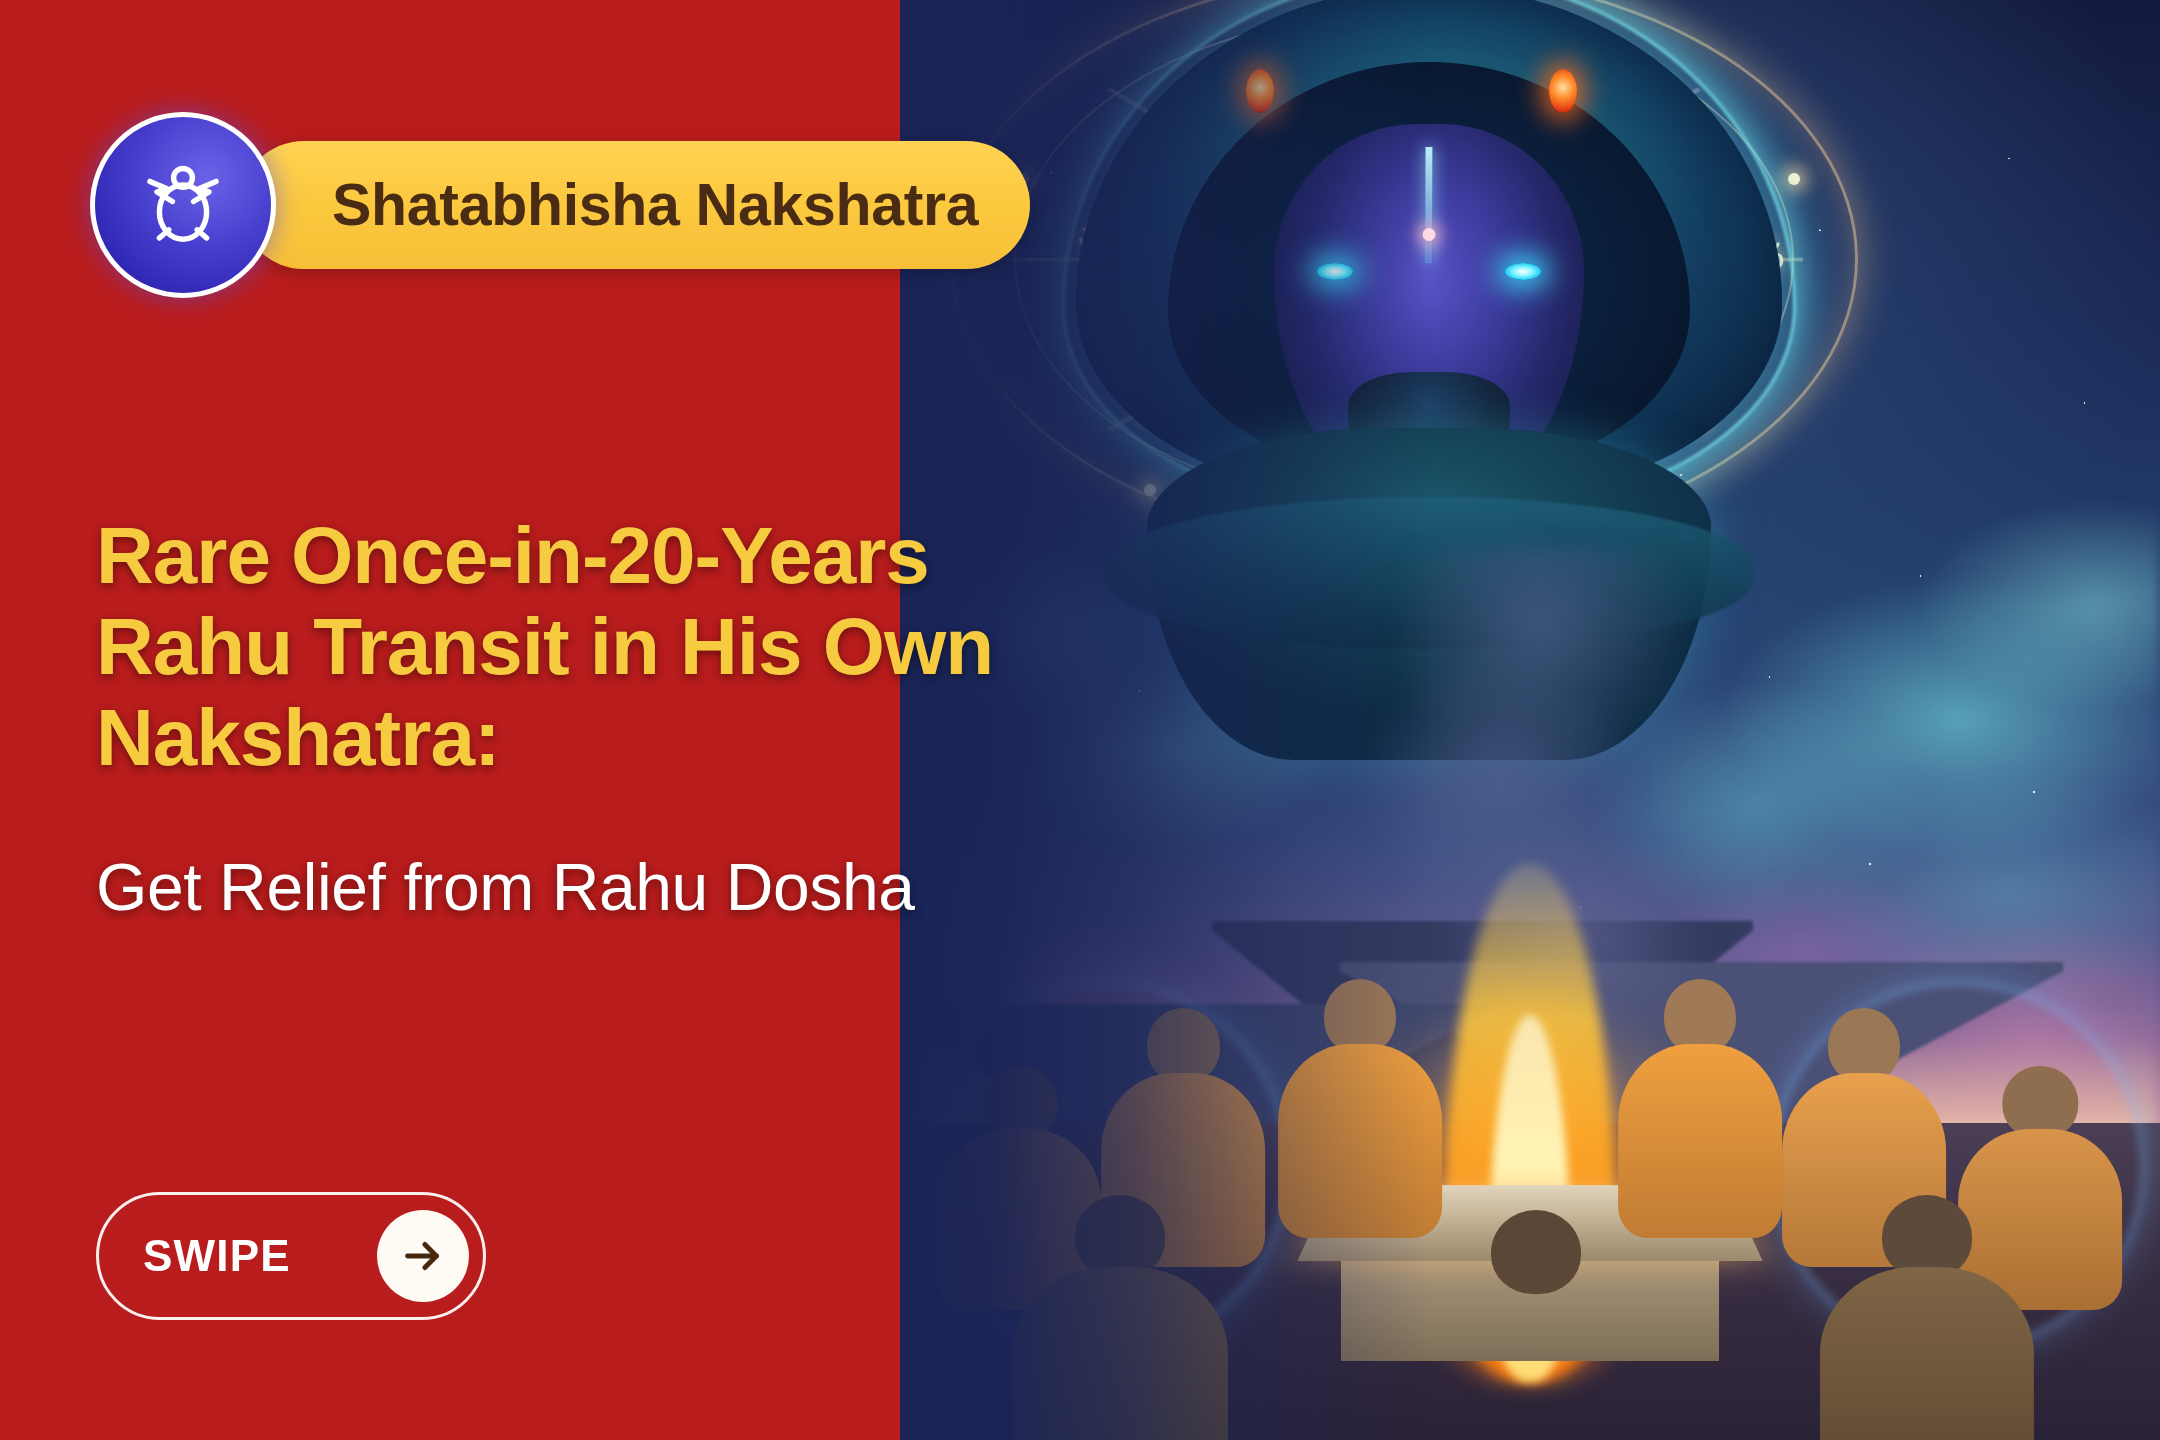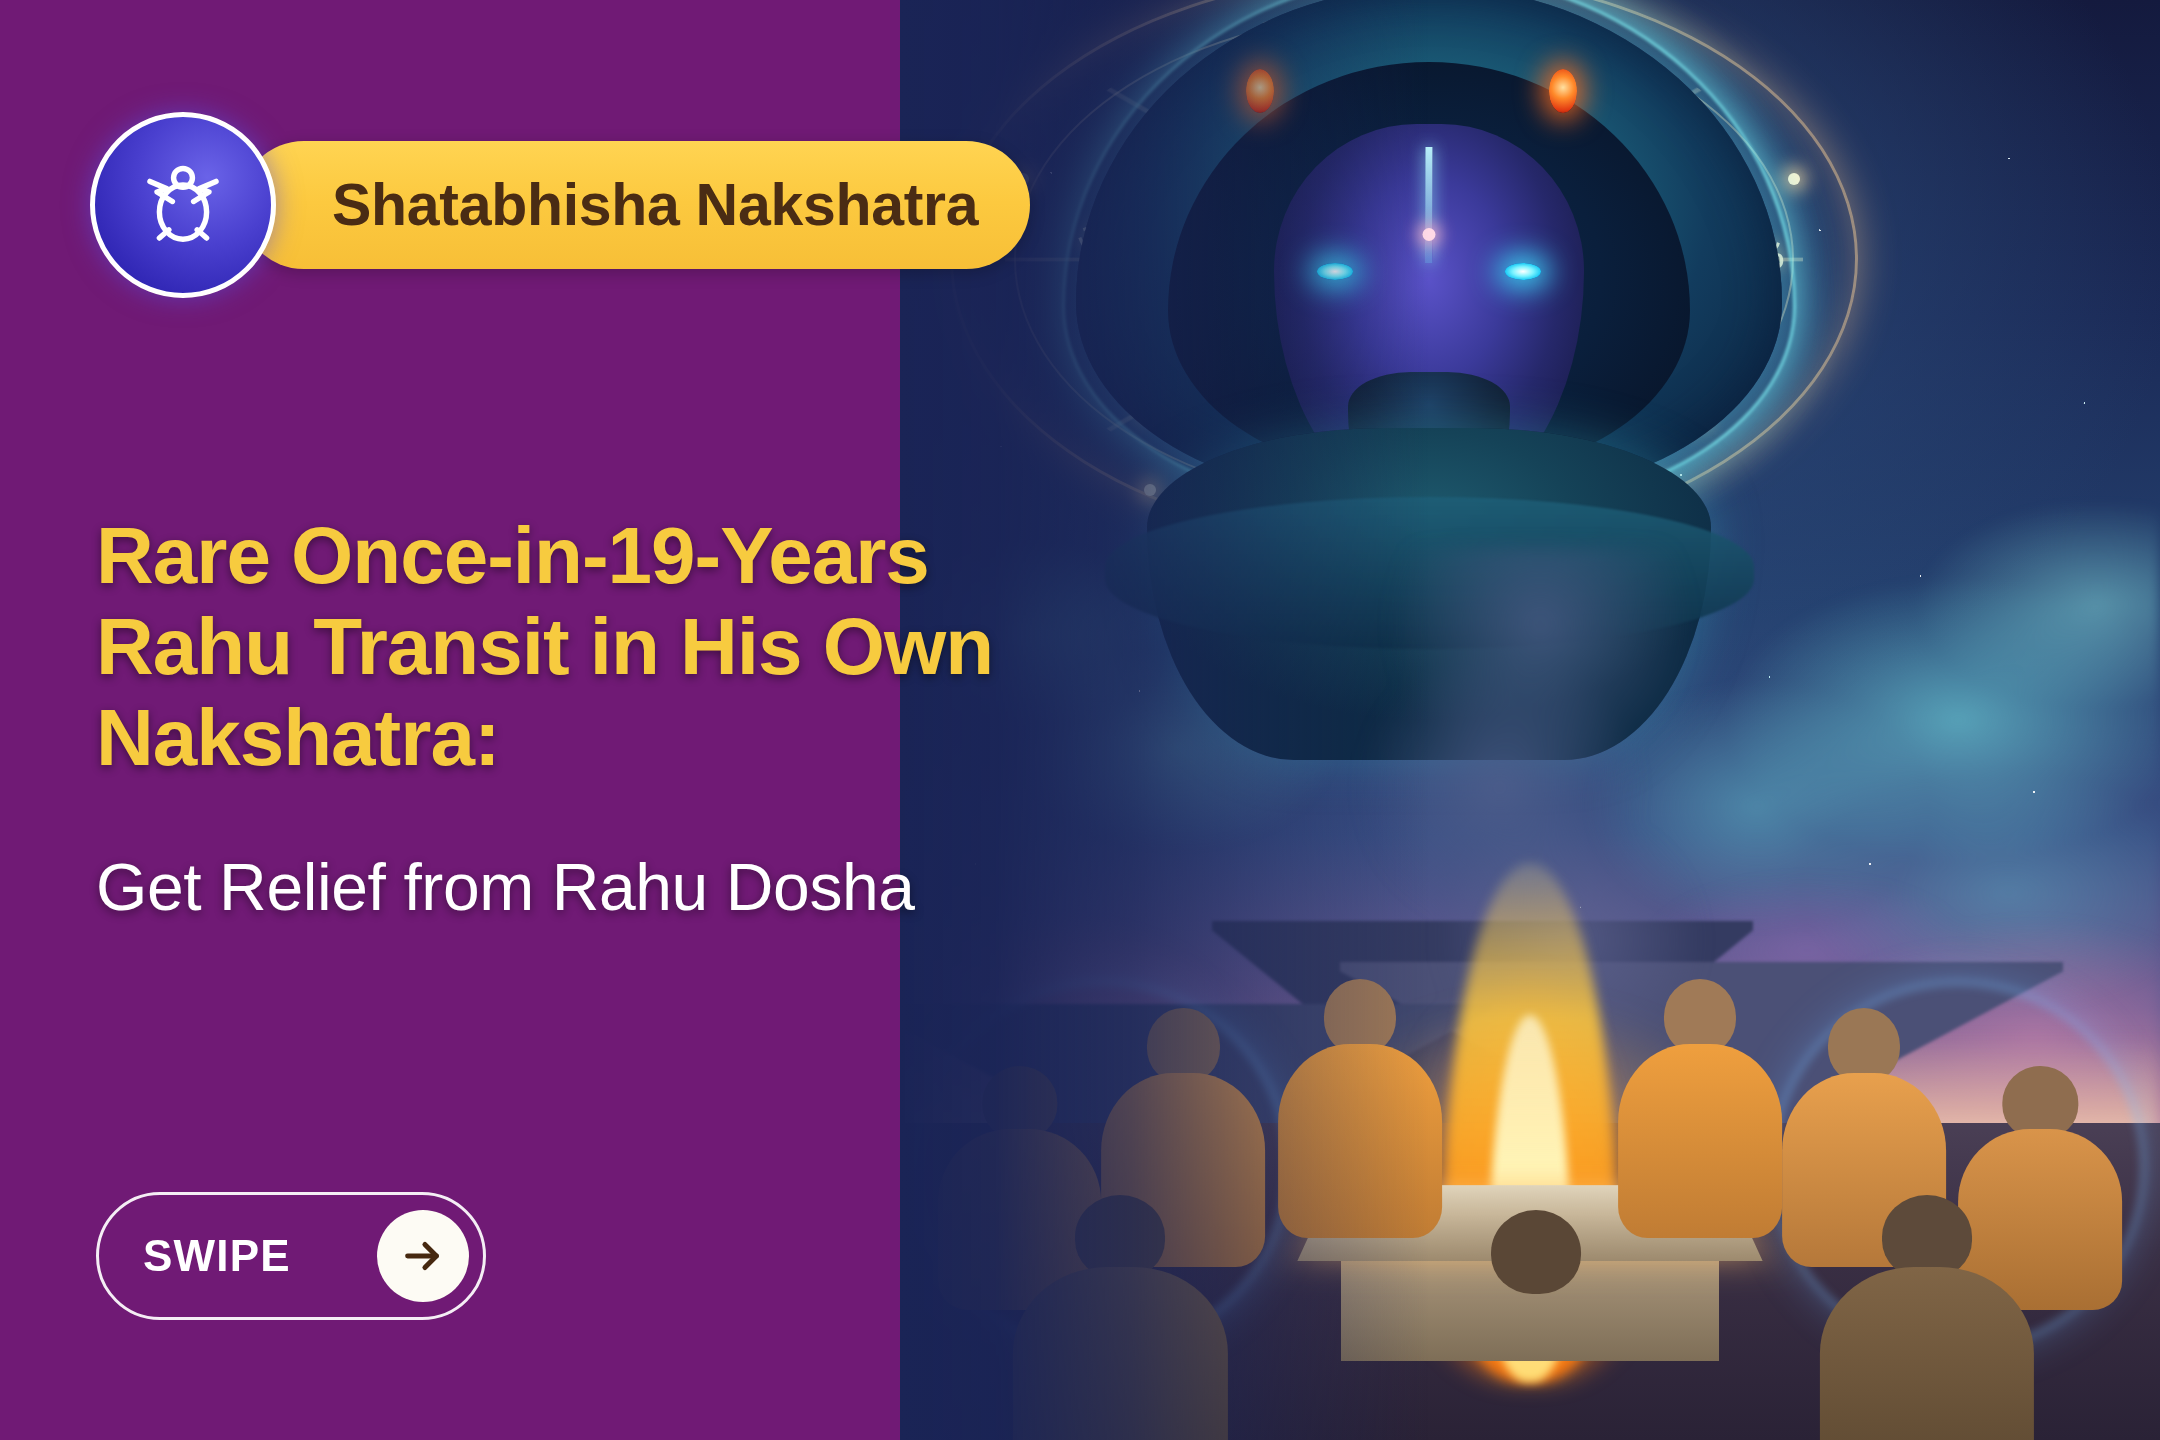--- a/index.html
+++ b/index.html
@@ -3,21 +3,21 @@
 <meta charset="utf-8">
 <style>
   * { margin:0; padding:0; box-sizing:border-box; }
   html, body {
     width:2160px; height:1440px; overflow:hidden;
     background:#151f4a;
     font-family:"Liberation Sans", sans-serif;
   }
   #card {
     position:relative; width:2160px; height:1440px; overflow:hidden;
-    background:#701a75;
+    background:#b91c1c;
   }
 
   
   #artwork {
     position:absolute; left:900px; top:0; width:1260px; height:1440px;
     overflow:hidden;
   }
   .art-layer { position:absolute; inset:0; }
 
   
@@ -483,21 +483,21 @@
           <path d="M78 30 L64 36 L72 39 L59 47"></path>
           <path d="M30 78 L38 71"></path>
           <path d="M70 78 L62 71"></path>
         </svg>
       </div>
       <div id="badge-pill">
         <span id="badge-label">Shatabhisha Nakshatra</span>
       </div>
     </div>
 
-    <h1 id="headline">Rare Once-in-19-Years Rahu Transit in His Own Nakshatra:</h1>
+    <h1 id="headline">Rare Once-in-20-Years Rahu Transit in His Own Nakshatra:</h1>
 
     <h2 id="subhead">Get Relief from Rahu Dosha</h2>
 
     <div id="swipe-btn">
       <span id="swipe-label">SWIPE</span>
       <span id="swipe-circle">
         <svg width="46" height="46" viewBox="0 0 24 24" fill="none" stroke="#46280f" stroke-width="2.6" stroke-linecap="round" stroke-linejoin="round">
           <path d="M4 12 H19"></path>
           <path d="M13 6 L19 12 L13 18"></path>
         </svg>

